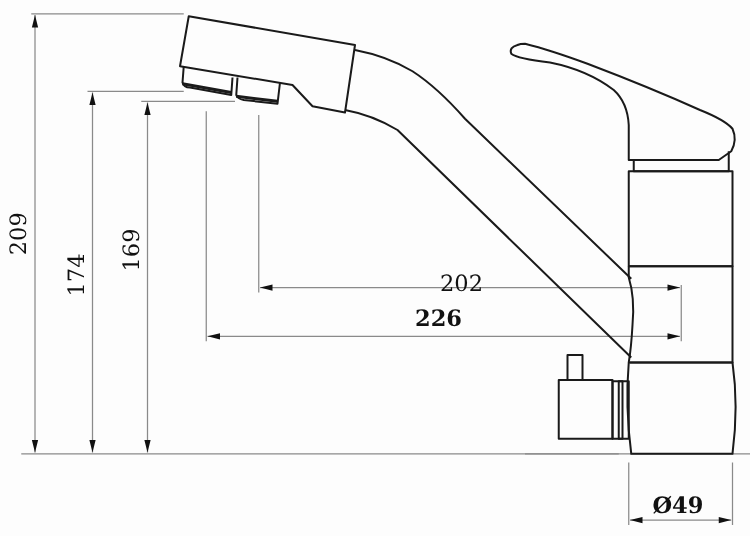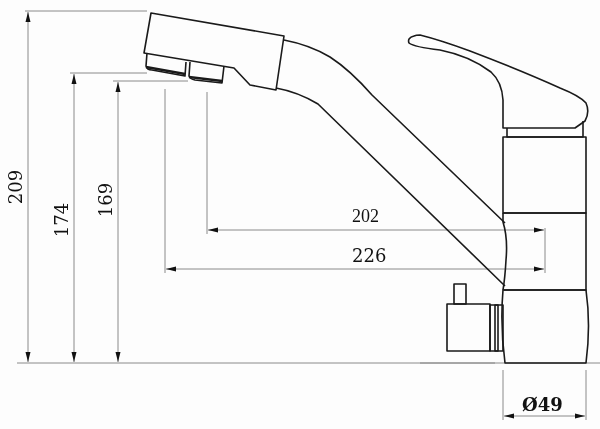--- a/index.html
+++ b/index.html
@@ -91,16 +91,16 @@
       <rect x="454" y="284" width="12" height="20"></rect>
       <rect x="490" y="305" width="8" height="46"></rect>
       <rect x="495" y="305" width="8" height="46"></rect>
     </g>
   </svg>
 
   
   <div class="dim-text vert" style="left:-4px; top:178px; width:40px; text-align:center;">209</div>
   <div class="dim-text vert" style="left:42px; top:211px; width:40px; text-align:center;">174</div>
   <div class="dim-text vert" style="left:86px; top:191px; width:40px; text-align:center;">169</div>
-  <div class="dim-text" style="left:352px; top:207px;font-family:Liberation Serif, serif;">202</div>
-  <div class="dim-text" style="left:352px; top:247px;">226</div>
+  <div class="dim-text" style="left:352px; top:219px;">202</div>
+  <div class="dim-text" style="left:332px; top:247px;font-weight:bold;">226</div>
   <div class="dim-text" style="left:522px; top:396px;font-weight:bold;">Ø49</div>
 </div>
 
 </body></html>

